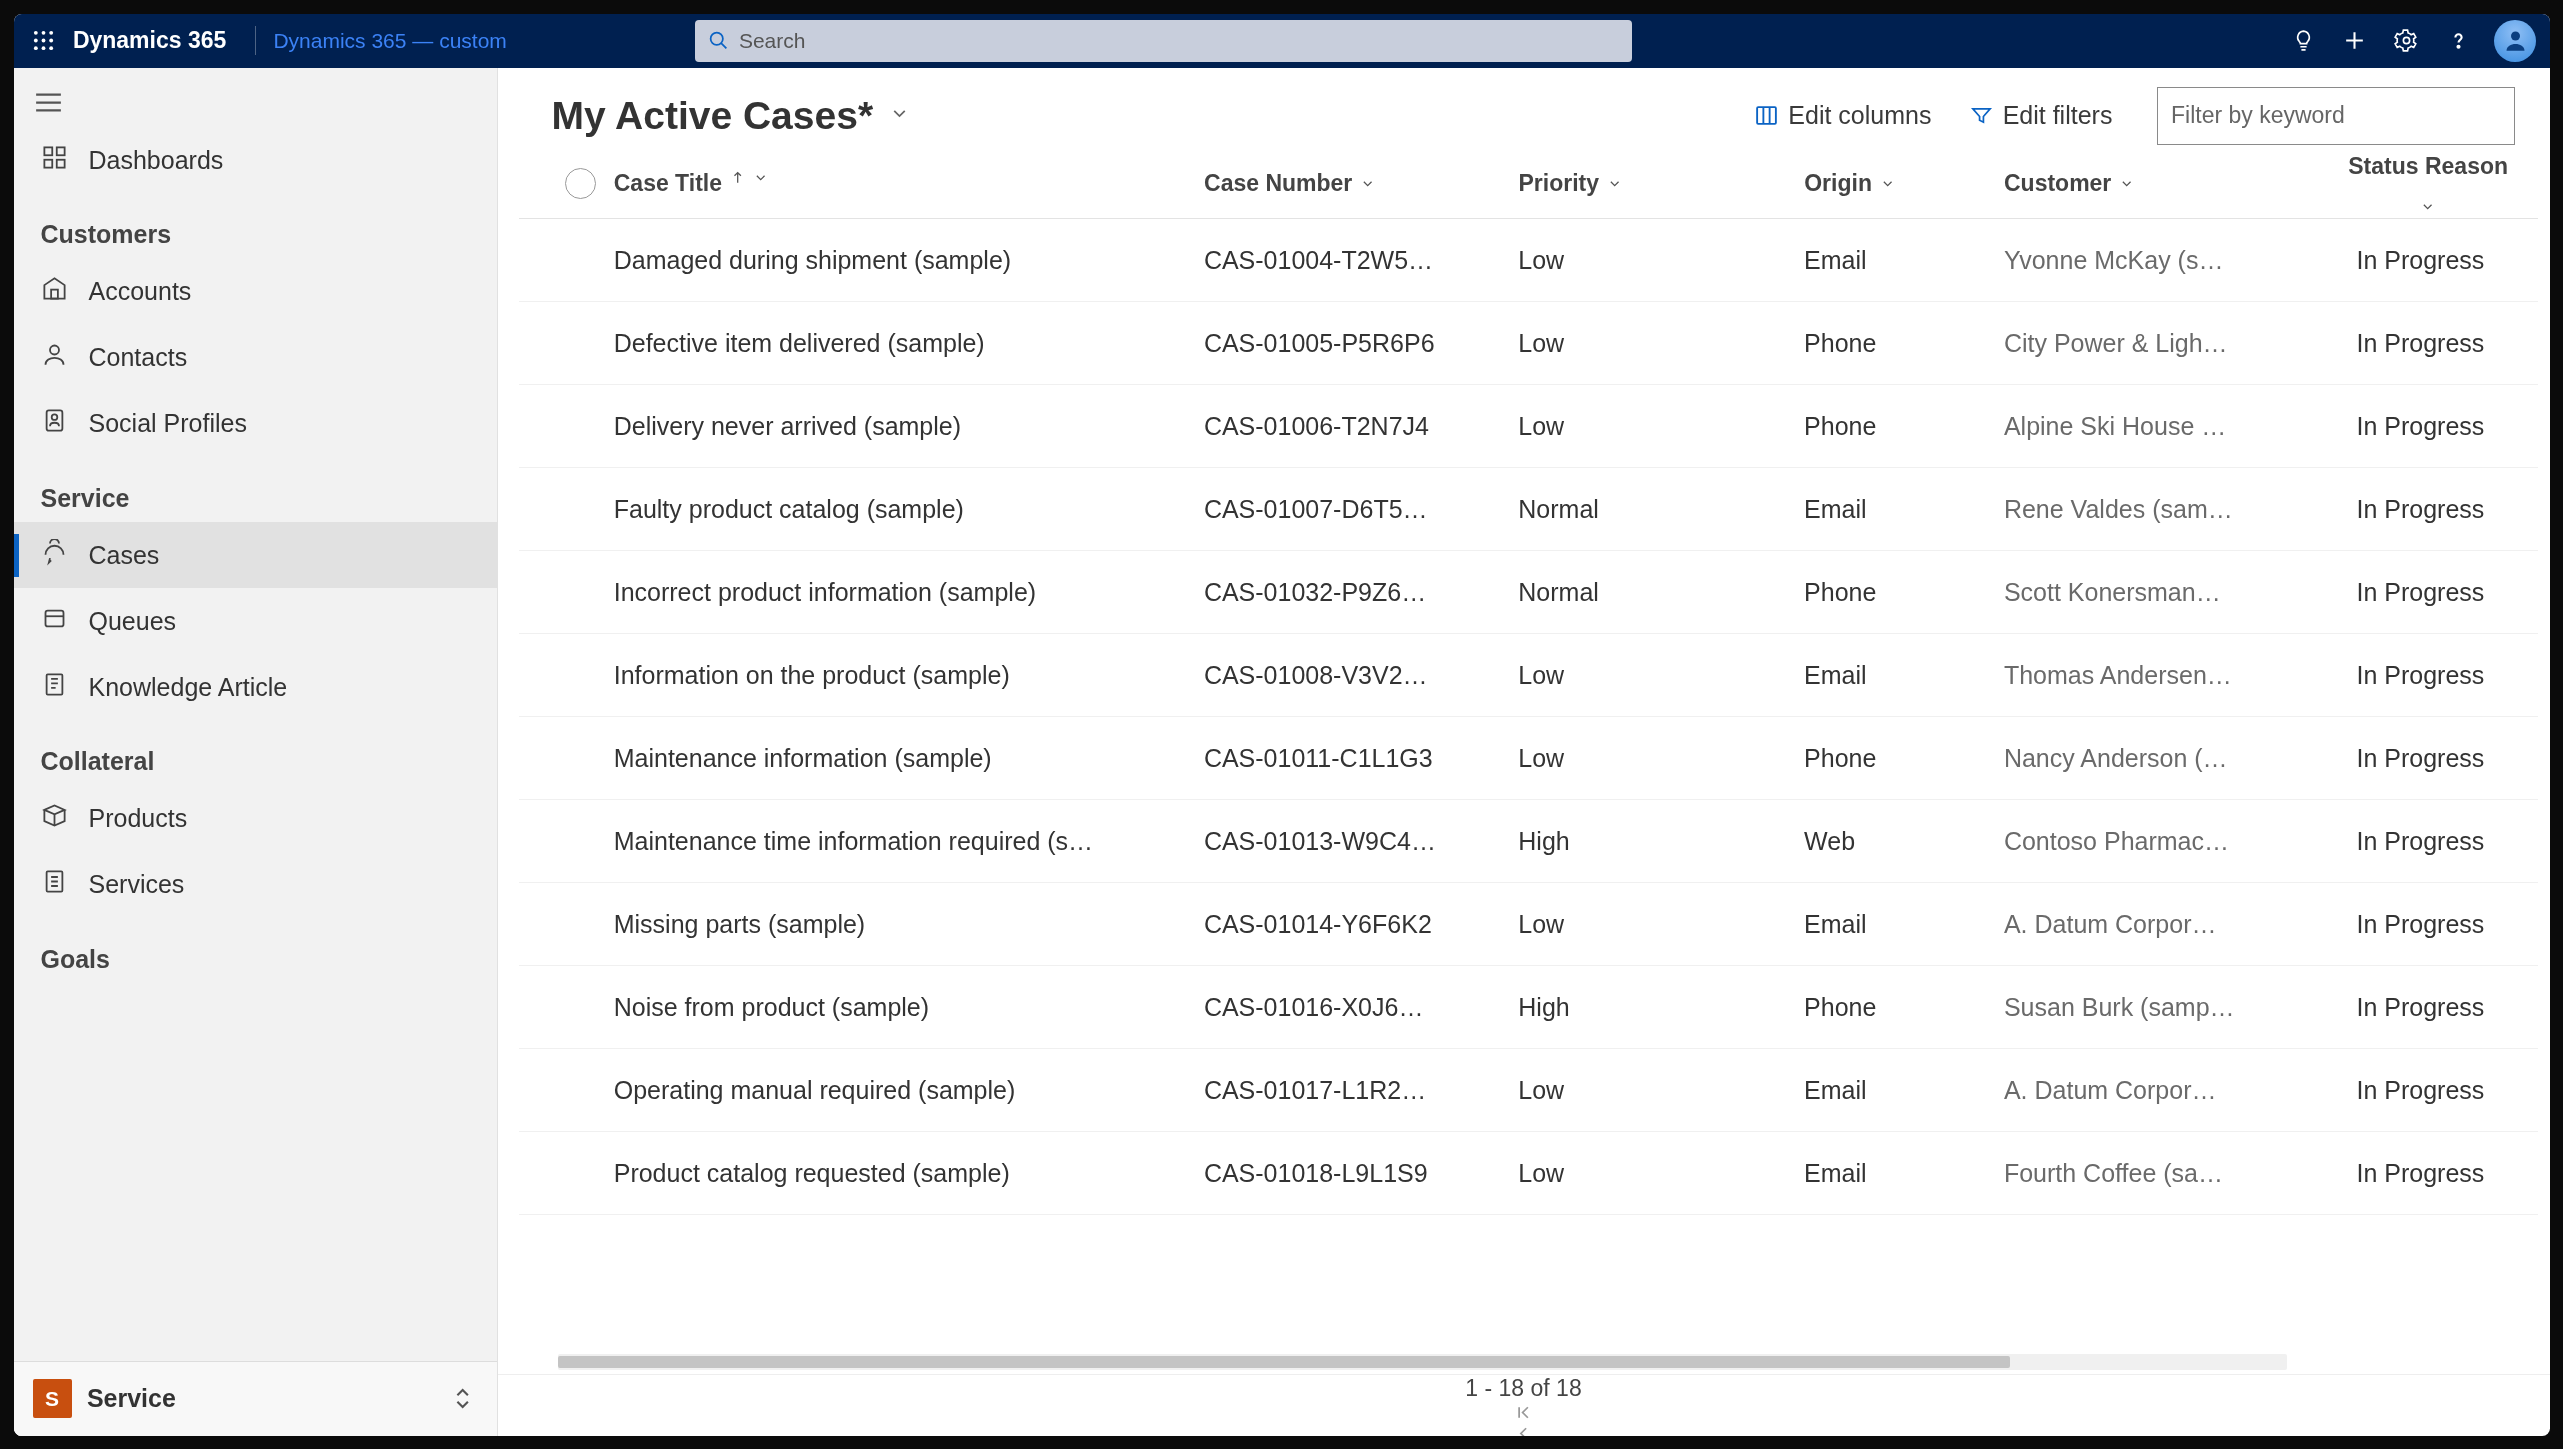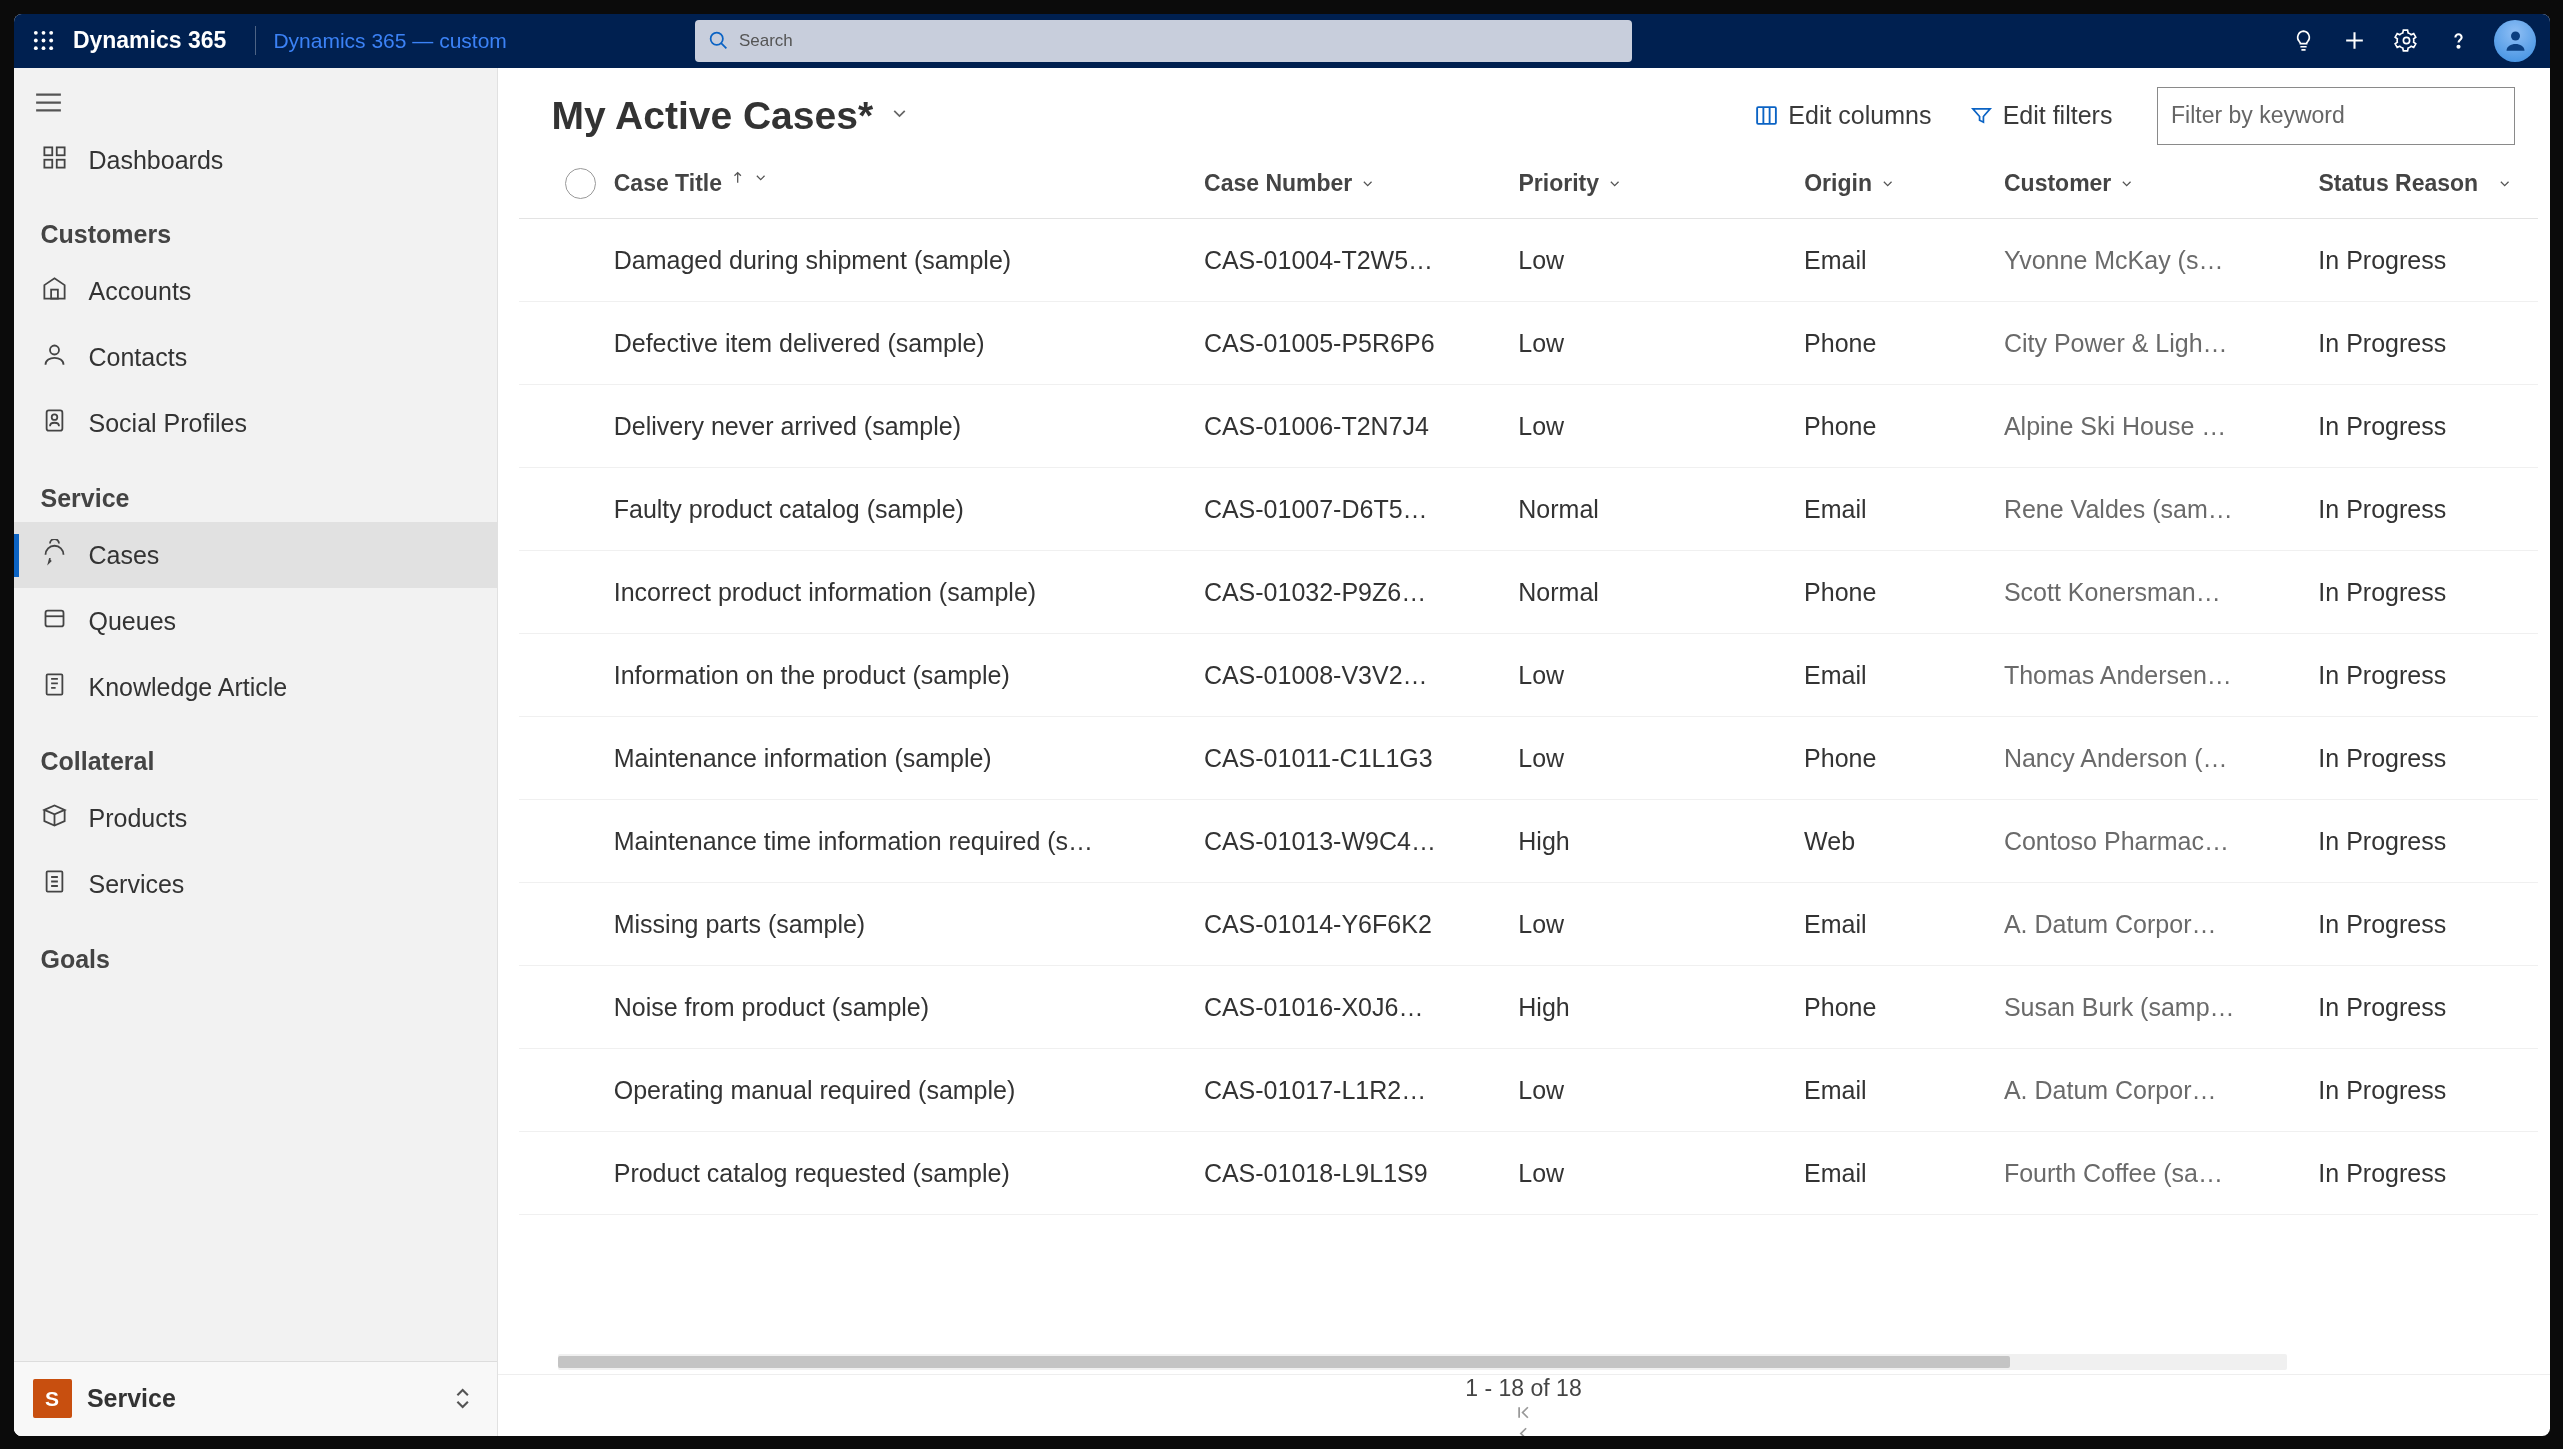--- a/index.html
+++ b/index.html
@@ -34,21 +34,21 @@
   .topbar .divider { width: 1px; height: 29px; background: rgba(255,255,255,0.3); margin: 0 17.3px 0 5.8px; }
   .env-name { font-size: 21px; color: #3b82f6; }
   .search-wrap { flex:0 0 auto; margin-left: 188px; }
   .searchbox {
     width: 937px; height: 42px;
     background: #c8cedc; border-radius: 3.9px;
     display:flex; align-items:center; padding:0 13.5px; gap:9.6px;
     color:#333;
   }
   .searchbox input {
-    flex:1; border:none; background:transparent; outline:none; font-size:17px;
+    flex:1; border:none; background:transparent; outline:none; font-size:21px;
     color:#b91c1c;
   }
   .searchbox input::placeholder { color:#555; }
   .topbar .spacer { flex:1; }
   .topbar .icon-btn { width:48px; height:48px; display:flex; align-items:center; justify-content:center; cursor:pointer; margin:0 1.9px;}
   .avatar {
     width:42px; height:42px; border-radius:50%;
     background: radial-gradient(circle at 50% 30%, #8fbff5, #3a8de0);
     display:flex; align-items:center; justify-content:center;
     margin-left:9.6px; margin-right:5.8px;
@@ -124,21 +124,21 @@
   }
   .sel-col { width: 67px; display:flex; align-items:center; justify-content:center;}
   .sel-circle {
     width:31px; height:31px; border:1.9px solid #999; border-radius:50%;
   }
   .col-title { width: 597px; display:flex; align-items:flex-start; gap:7.7px;}
   .col-number { width: 318px; display:flex; align-items:center; gap:7.7px;}
   .col-priority { width: 289px; display:flex; align-items:center; gap:7.7px;}
   .col-origin { width: 202px; display:flex; align-items:center; gap:7.7px;}
   .col-customer { width: 318px; display:flex; align-items:center; gap:7.7px;}
-  .col-status { width: 222px; display:flex; align-items:center; gap:19px;}
+  .col-status { width: 222px; display:flex; align-items:center; gap:19px;flex-direction:column;}
   .tbody { flex:1; overflow-y:auto; }
   .row {
     display:flex; align-items:center; height:83px; border-bottom:1px solid #f0f0f0;
     font-size:25px; color:#333; padding-left:29px;
   }
   .cell { white-space:nowrap; overflow:hidden; text-overflow:ellipsis; padding-right:15.4px;}
   .cell-customer { color:#6a6a6a; }
   .chev-sm { display:inline-flex; }
 
   

